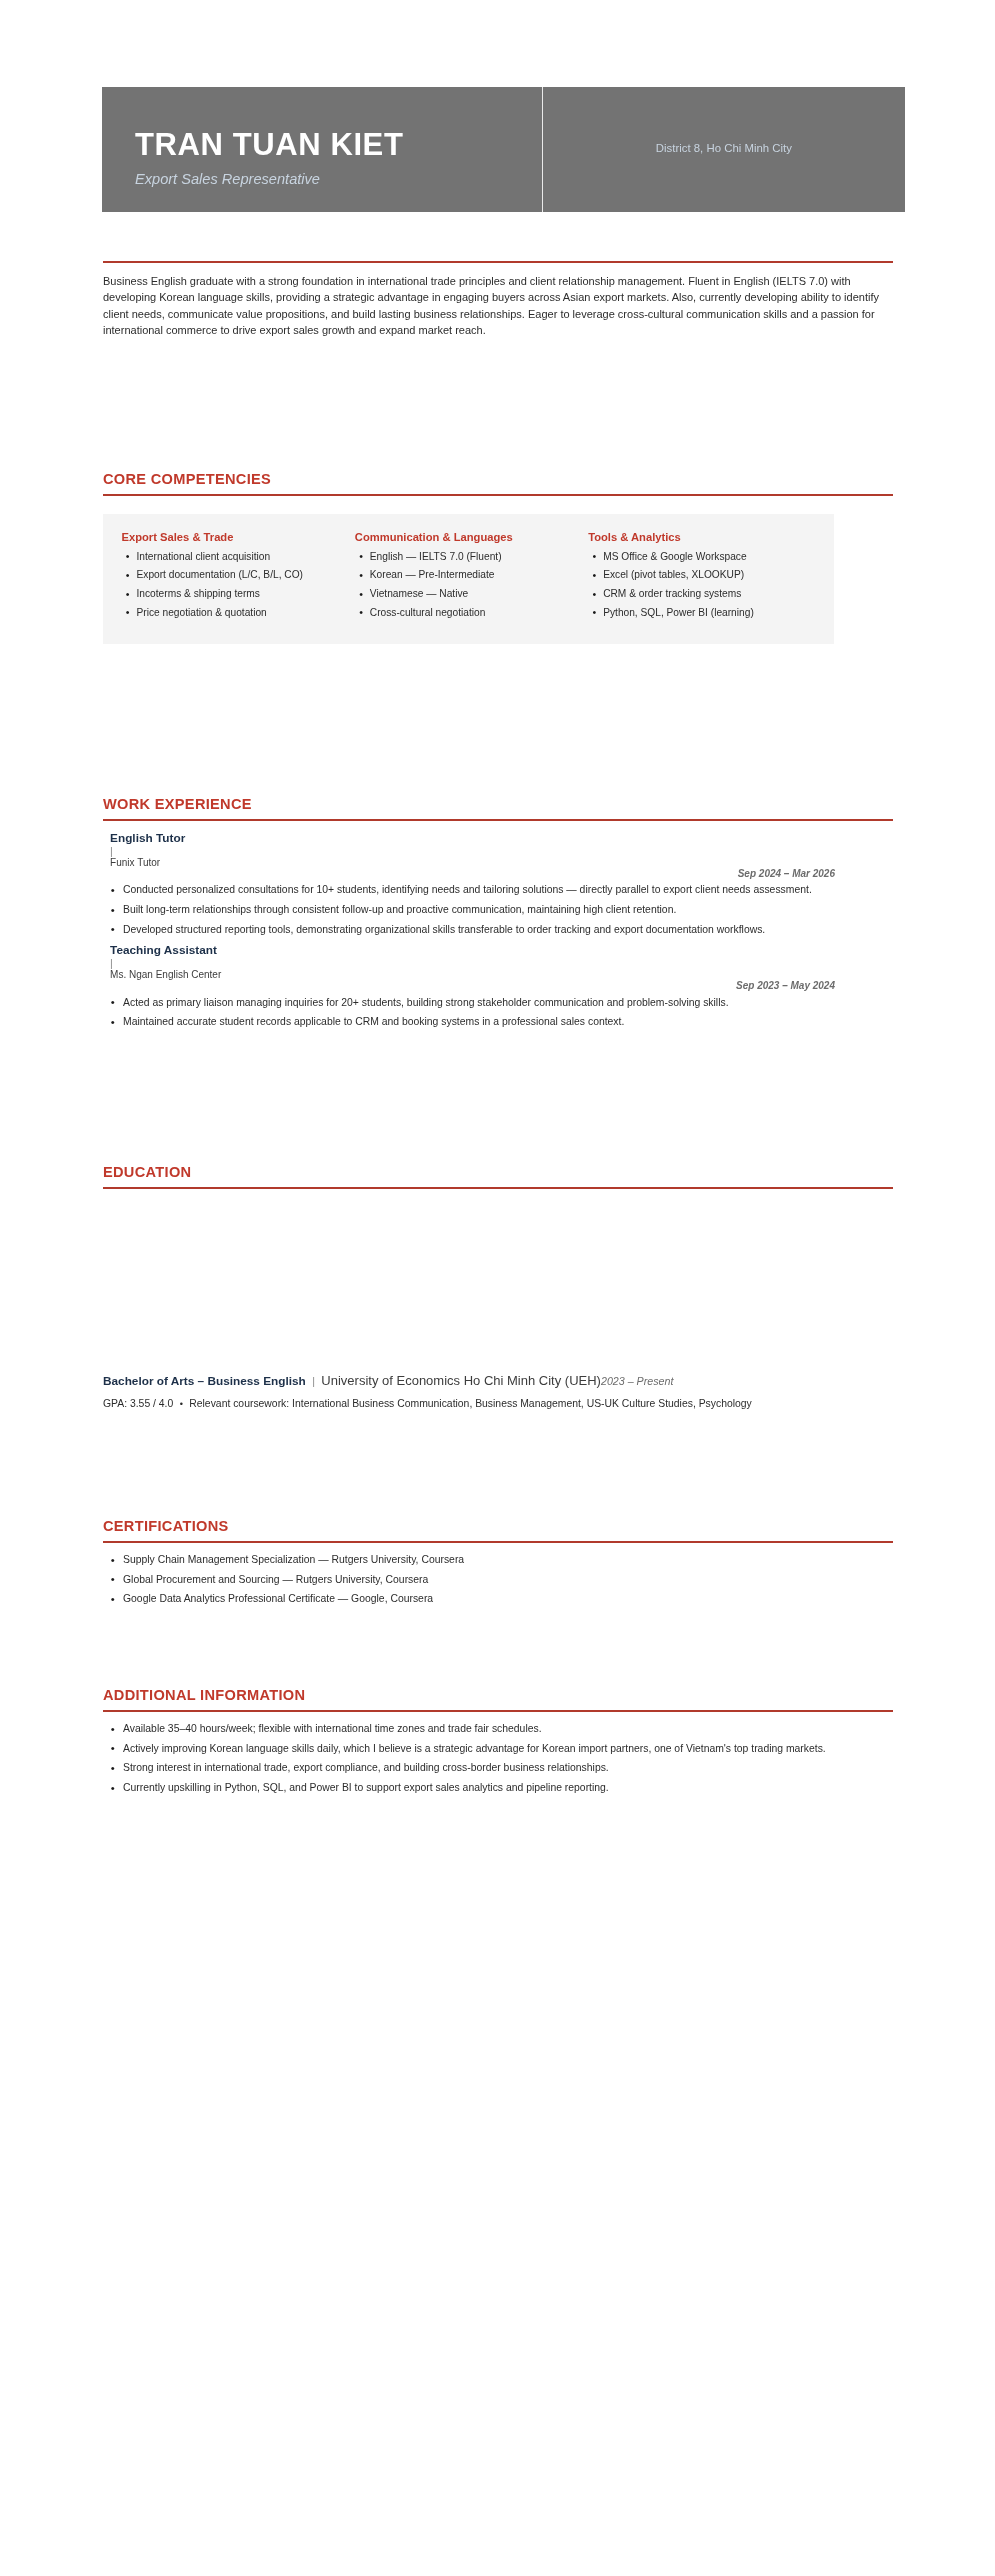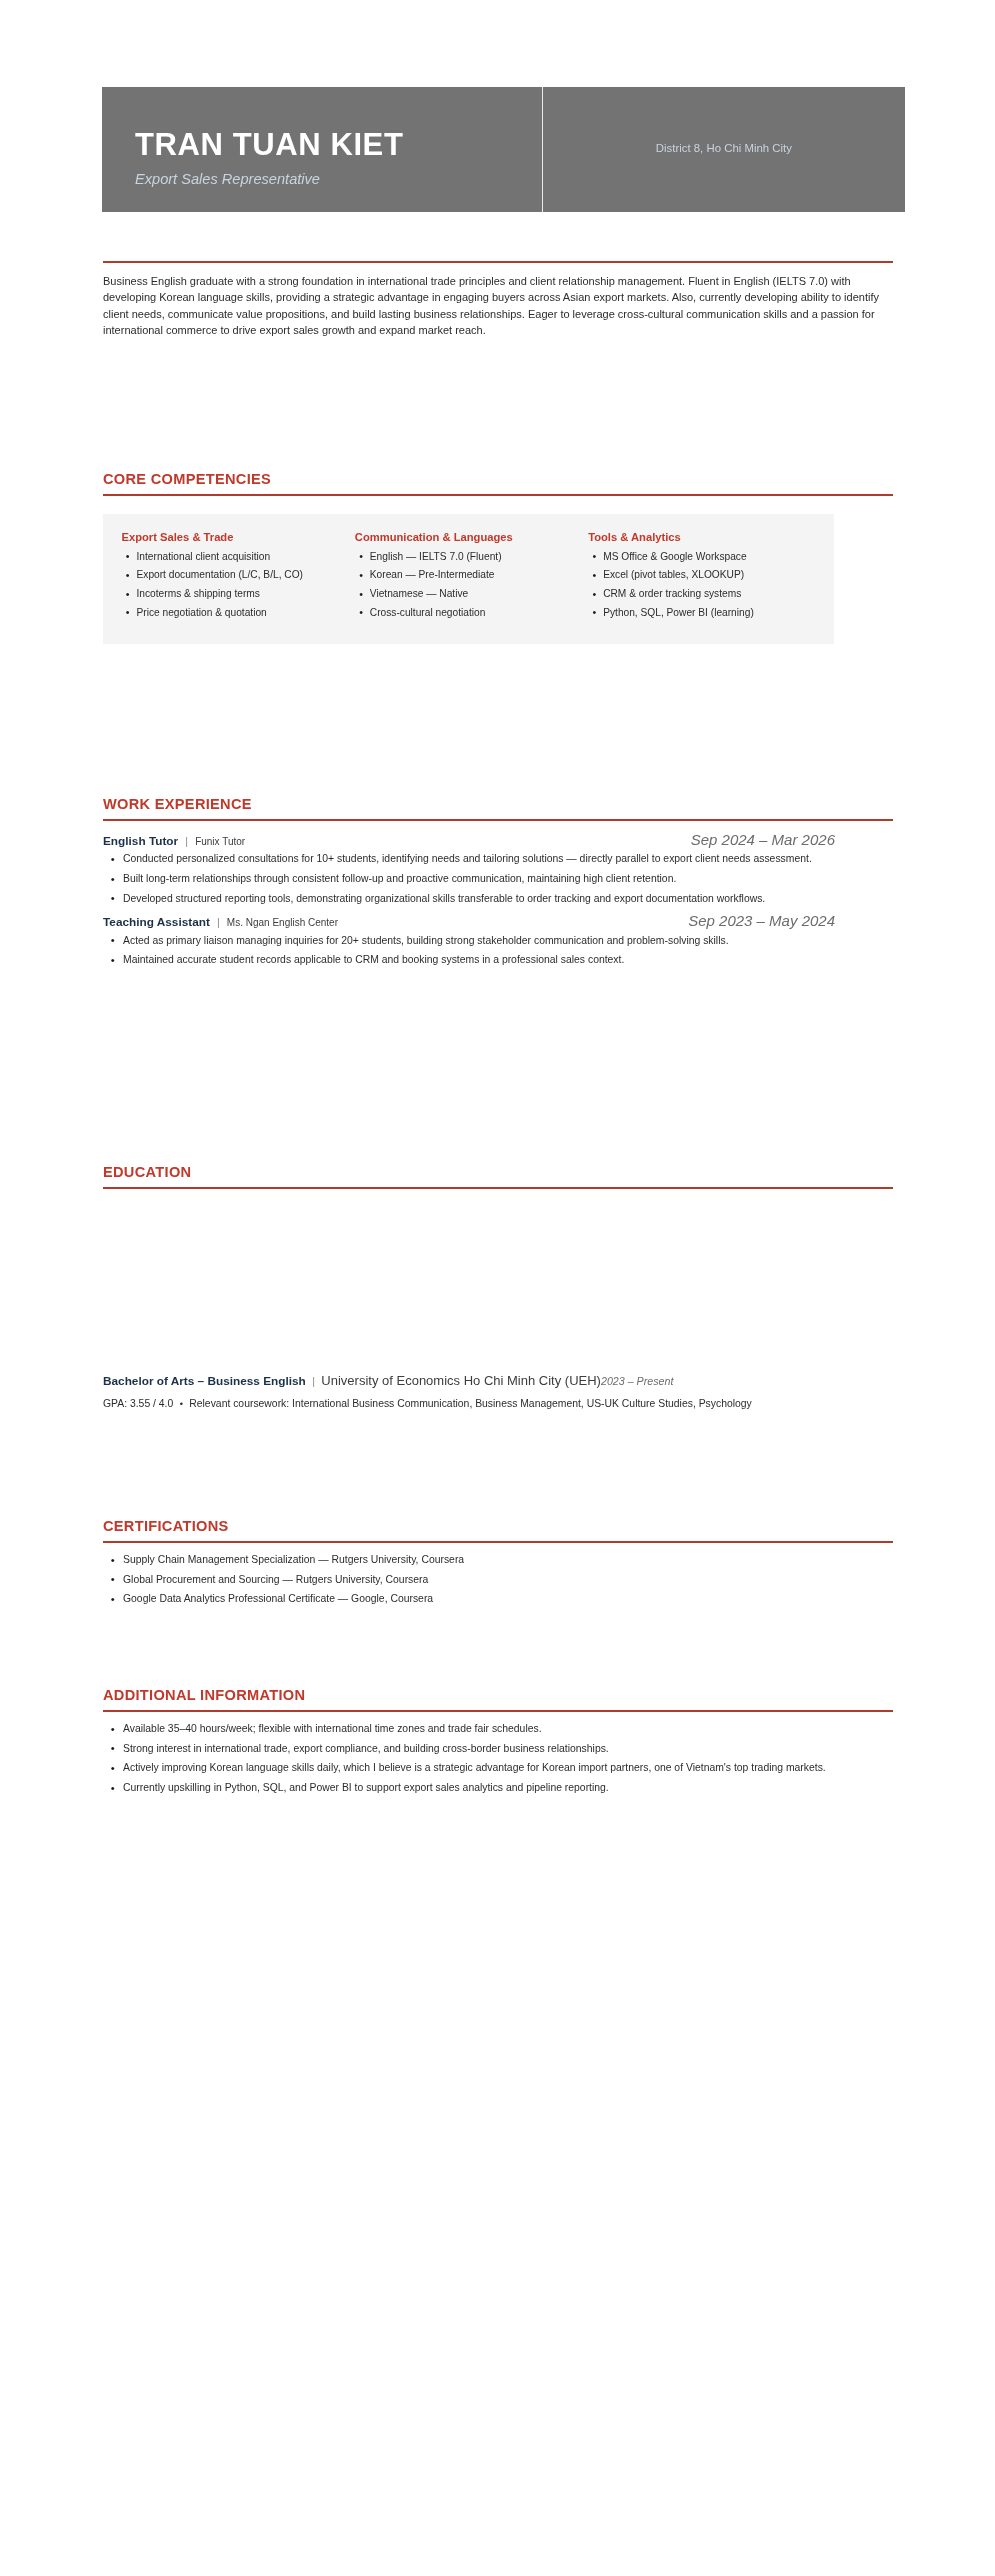--- a/index.html
+++ b/index.html
@@ -153,21 +153,21 @@
     font-size: 10.7px;
     color: #1a1a1a;
   }
 
   
   .job {
     margin-bottom: 2.8px;
   }
   .job-head {
     display: flex;
-    flex-direction: row;
+    flex-direction: column;
     align-items: baseline;
     width: 732px;
     margin-bottom: 4.3px;
   }
   .job-role {
     font-size: 11.8px;
     font-weight: bold;
     color: #1d3049;
     white-space: nowrap;
   }
@@ -176,24 +176,25 @@
     color: #8a8a8a;
     margin: 0 7.1px;
   }
   .job-org {
     font-size: 10px;
     color: #3d3d3d;
     white-space: nowrap;
   }
   .job-dates {
     margin-left: auto;
-    font-size: 15px;
+    font-size: 10px;
     font-style: italic;
     color: #6c6c6c;
     white-space: nowrap;
+    font-weight: bold;
   }
   .bullets {
     margin: 0;
     padding: 0;
     list-style: none;
     width: 790px;
   }
   .bullets li {
     font-size: 10.4px;
     line-height: 1.42;
@@ -361,20 +362,20 @@
       <li>Global Procurement and Sourcing — Rutgers University, Coursera</li>
       <li>Google Data Analytics Professional Certificate — Google, Coursera</li>
     </ul>
   </div>
 
   <div class="section" style="top:1687px;">
     <div class="section-title">ADDITIONAL INFORMATION</div>
     <div class="section-rule"></div>
     <ul class="bullets">
       <li>Available 35–40 hours/week; flexible with international time zones and trade fair schedules.</li>
+      <li>Actively improving Korean language skills daily, which I believe is a strategic advantage for Korean import partners, one of Vietnam's top trading markets.</li>
       <li>Strong interest in international trade, export compliance, and building cross-border business relationships.</li>
-      <li>Actively improving Korean language skills daily, which I believe is a strategic advantage for Korean import partners, one of Vietnam's top trading markets.</li>
       <li>Currently upskilling in Python, SQL, and Power BI to support export sales analytics and pipeline reporting.</li>
     </ul>
   </div>
 
 </div>
 
 
 </body></html>

